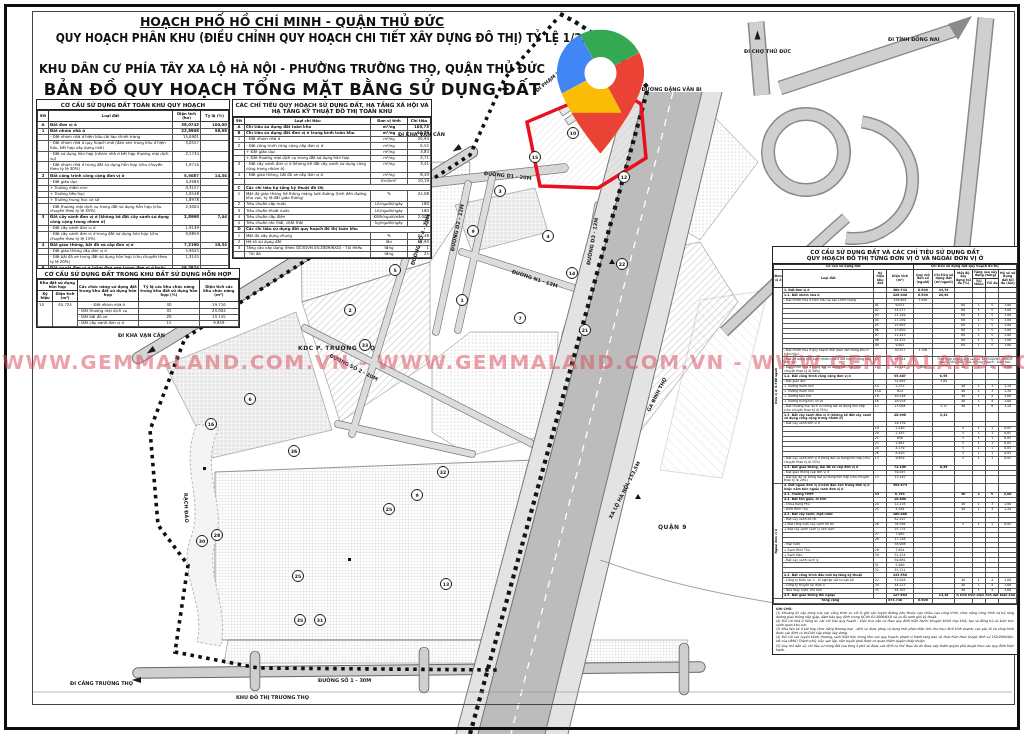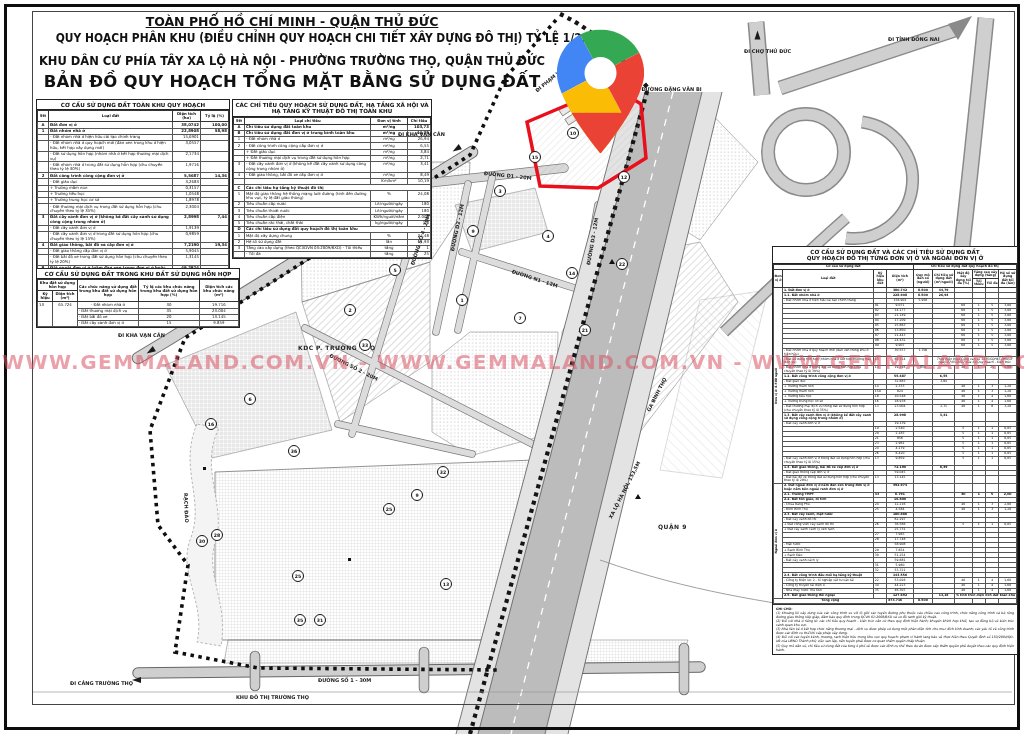--- a/index.html
+++ b/index.html
@@ -6,21 +6,21 @@
   .sheet{position:relative;width:1024px;height:734px;background:#ffffff;overflow:hidden;
          font-family:"DejaVu Sans",sans-serif;color:#111;}
   .fouter{position:absolute;inset:4px;border:3px solid #0d0d0d;z-index:2;pointer-events:none;}
   .finner{position:absolute;left:32px;top:11px;width:981px;height:692px;border:1px solid #444;z-index:2;pointer-events:none;}
   .map{position:absolute;left:0;top:0;z-index:1;}
 
   
   .hdr{position:absolute;left:38px;top:15px;width:508px;text-align:center;z-index:3;font-weight:bold;line-height:1.18;}
   .h1{font-size:12.5px;text-decoration:underline;}
   .h2{font-size:11.5px;margin-top:2px;transform:scaleX(.93);transform-origin:center;white-space:nowrap;}
-  .h3{font-size:11.5px;margin-top:10px;white-space:nowrap;}
+  .h3{font-size:11.5px;margin-top:18px;white-space:nowrap;}
   .h4{font-size:16.5px;margin-top:3px;letter-spacing:.2px;white-space:nowrap;}
 
   
   .vitri{position:absolute;left:618px;top:17px;z-index:7;font-weight:800;font-size:29px;
          color:#e8101c;letter-spacing:2px;white-space:nowrap;}
   .pin{position:absolute;left:552px;top:27px;width:97px;height:129px;z-index:7;}
 
   
   .wm{position:absolute;top:350px;left:2px;width:1022px;white-space:nowrap;overflow:hidden;z-index:6;
       font-weight:bold;font-size:20px;color:rgba(219,84,100,.55);letter-spacing:1.5px;pointer-events:none;}
@@ -192,21 +192,21 @@
         <path d="M638,494 l3,5 h-6 Z"></path>
     </g>
     <path d="M600,560 C690,592 770,602 830,612" stroke="#888" stroke-width="0.8" fill="none"></path>
     <line x1="33" y1="692" x2="1012" y2="692" stroke="#999" stroke-width="0.7"></line>
   </svg>
 
   <div class="fouter"></div>
   <div class="finner"></div>
 
   <div class="hdr">
-    <div class="h1">TOÀN PHỐ HỒ CHÍ MINH - QUẬN THỦ ĐỨC</div>
+    <div class="h1">HOẠCH PHỐ HỒ CHÍ MINH - QUẬN THỦ ĐỨC</div>
     <div class="h2">QUY HOẠCH PHÂN KHU (ĐIỀU CHỈNH QUY HOẠCH CHI TIẾT XÂY DỰNG ĐÔ THỊ) TỶ LỆ 1/2.000</div>
     <div class="h3">KHU DÂN CƯ PHÍA TÂY XA LỘ HÀ NỘI - PHƯỜNG TRƯỜNG THỌ, QUẬN THỦ ĐỨC</div>
     <div class="h4">BẢN ĐỒ QUY HOẠCH TỔNG MẶT BẰNG SỬ DỤNG ĐẤT</div>
   </div>
 
   <div class="tbl t1">
     <div class="ttitle">CƠ CẤU SỬ DỤNG ĐẤT TOÀN KHU QUY HOẠCH</div>
     <table>
         <thead>
           <tr>

